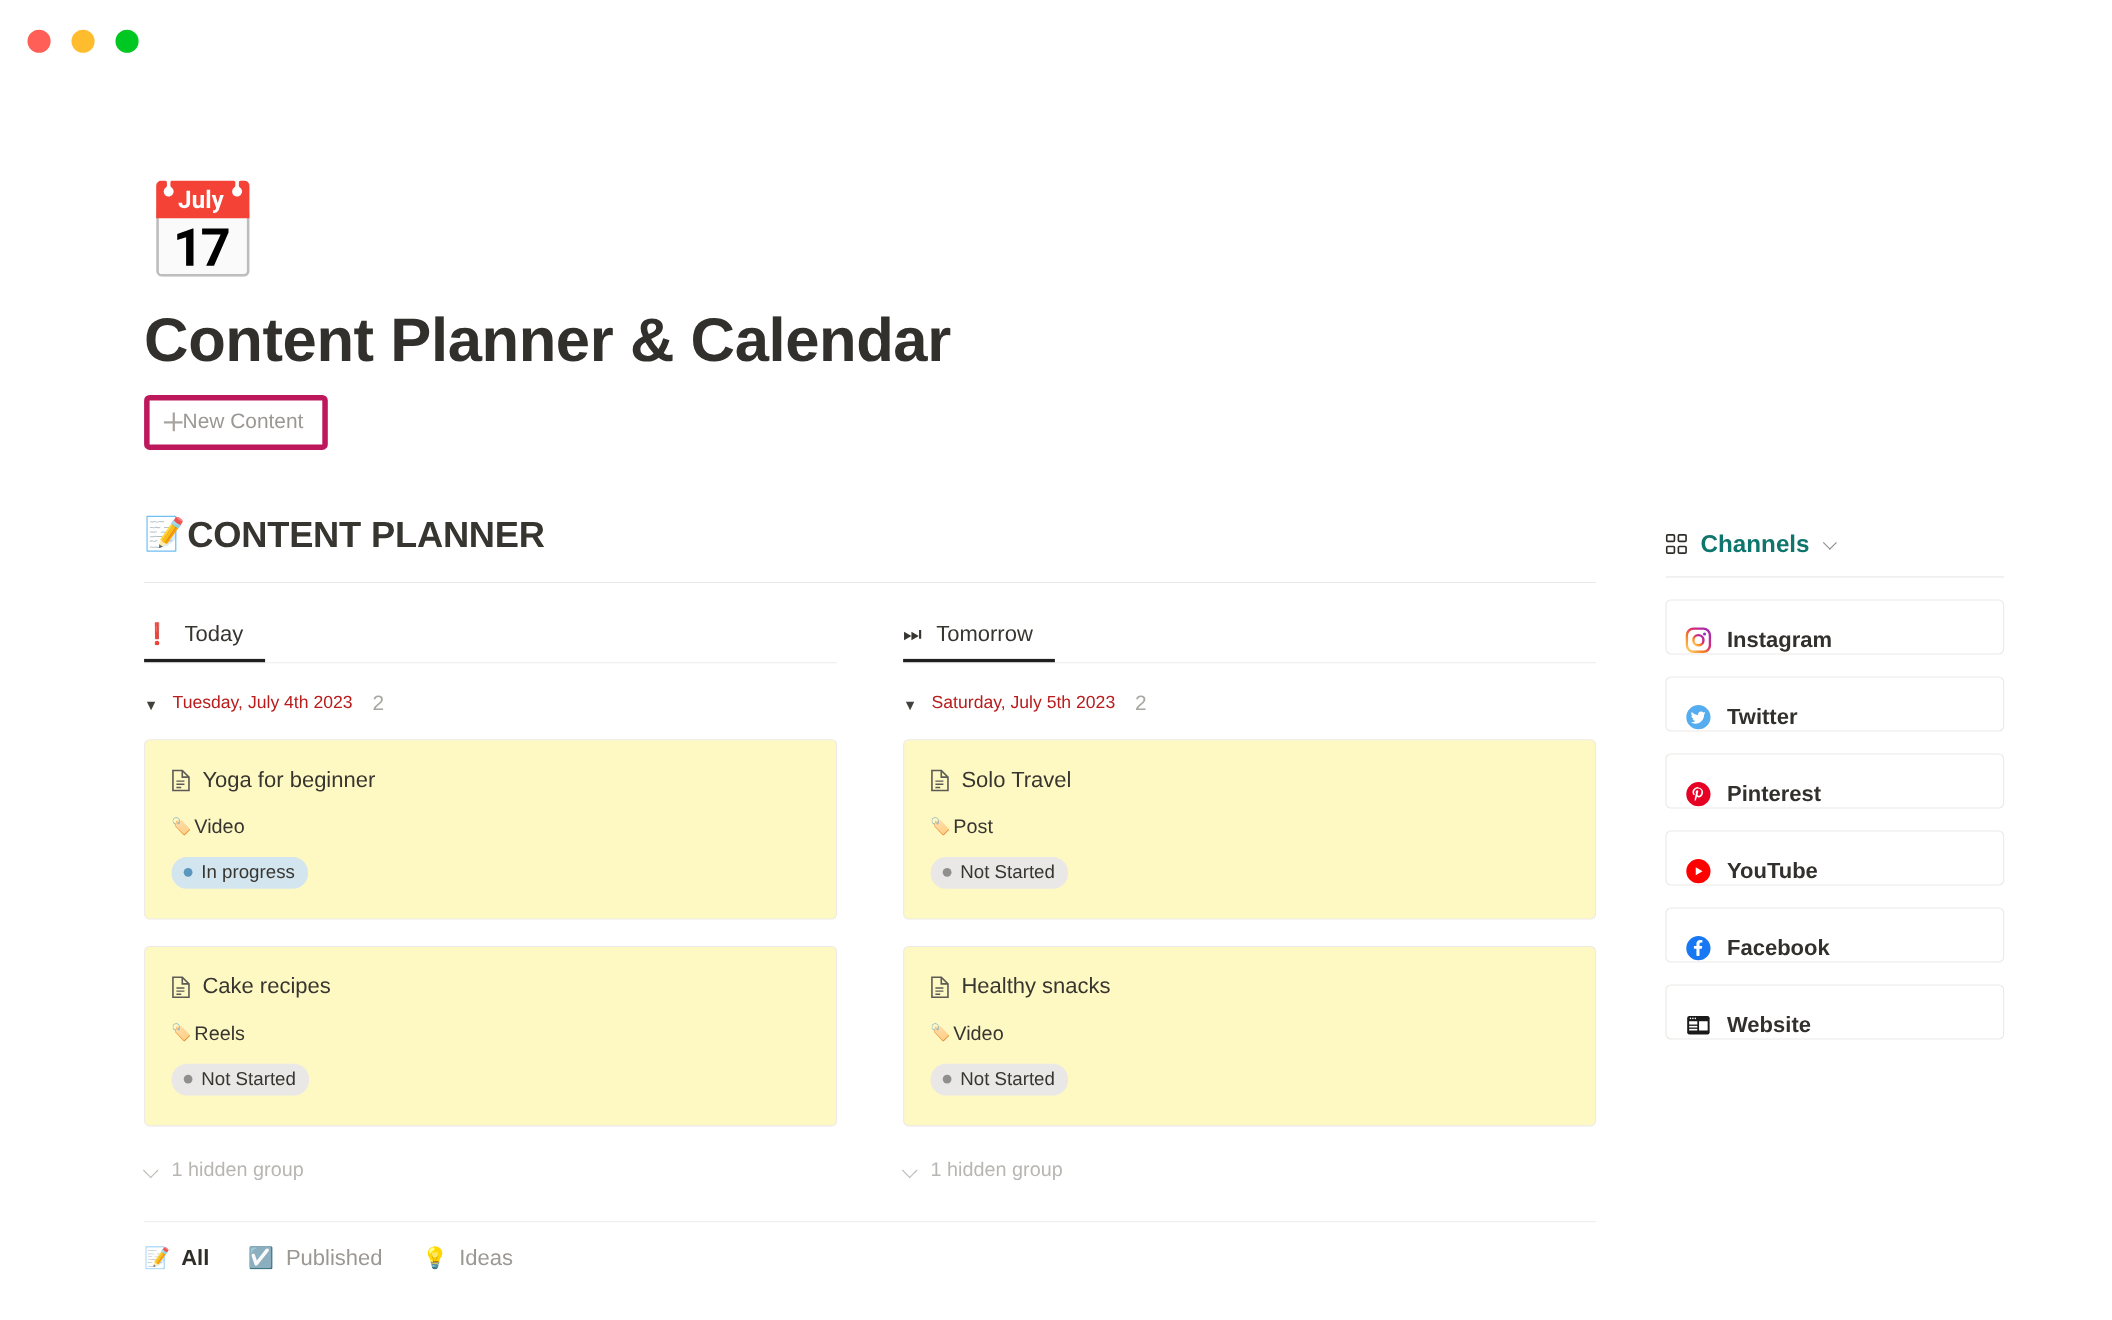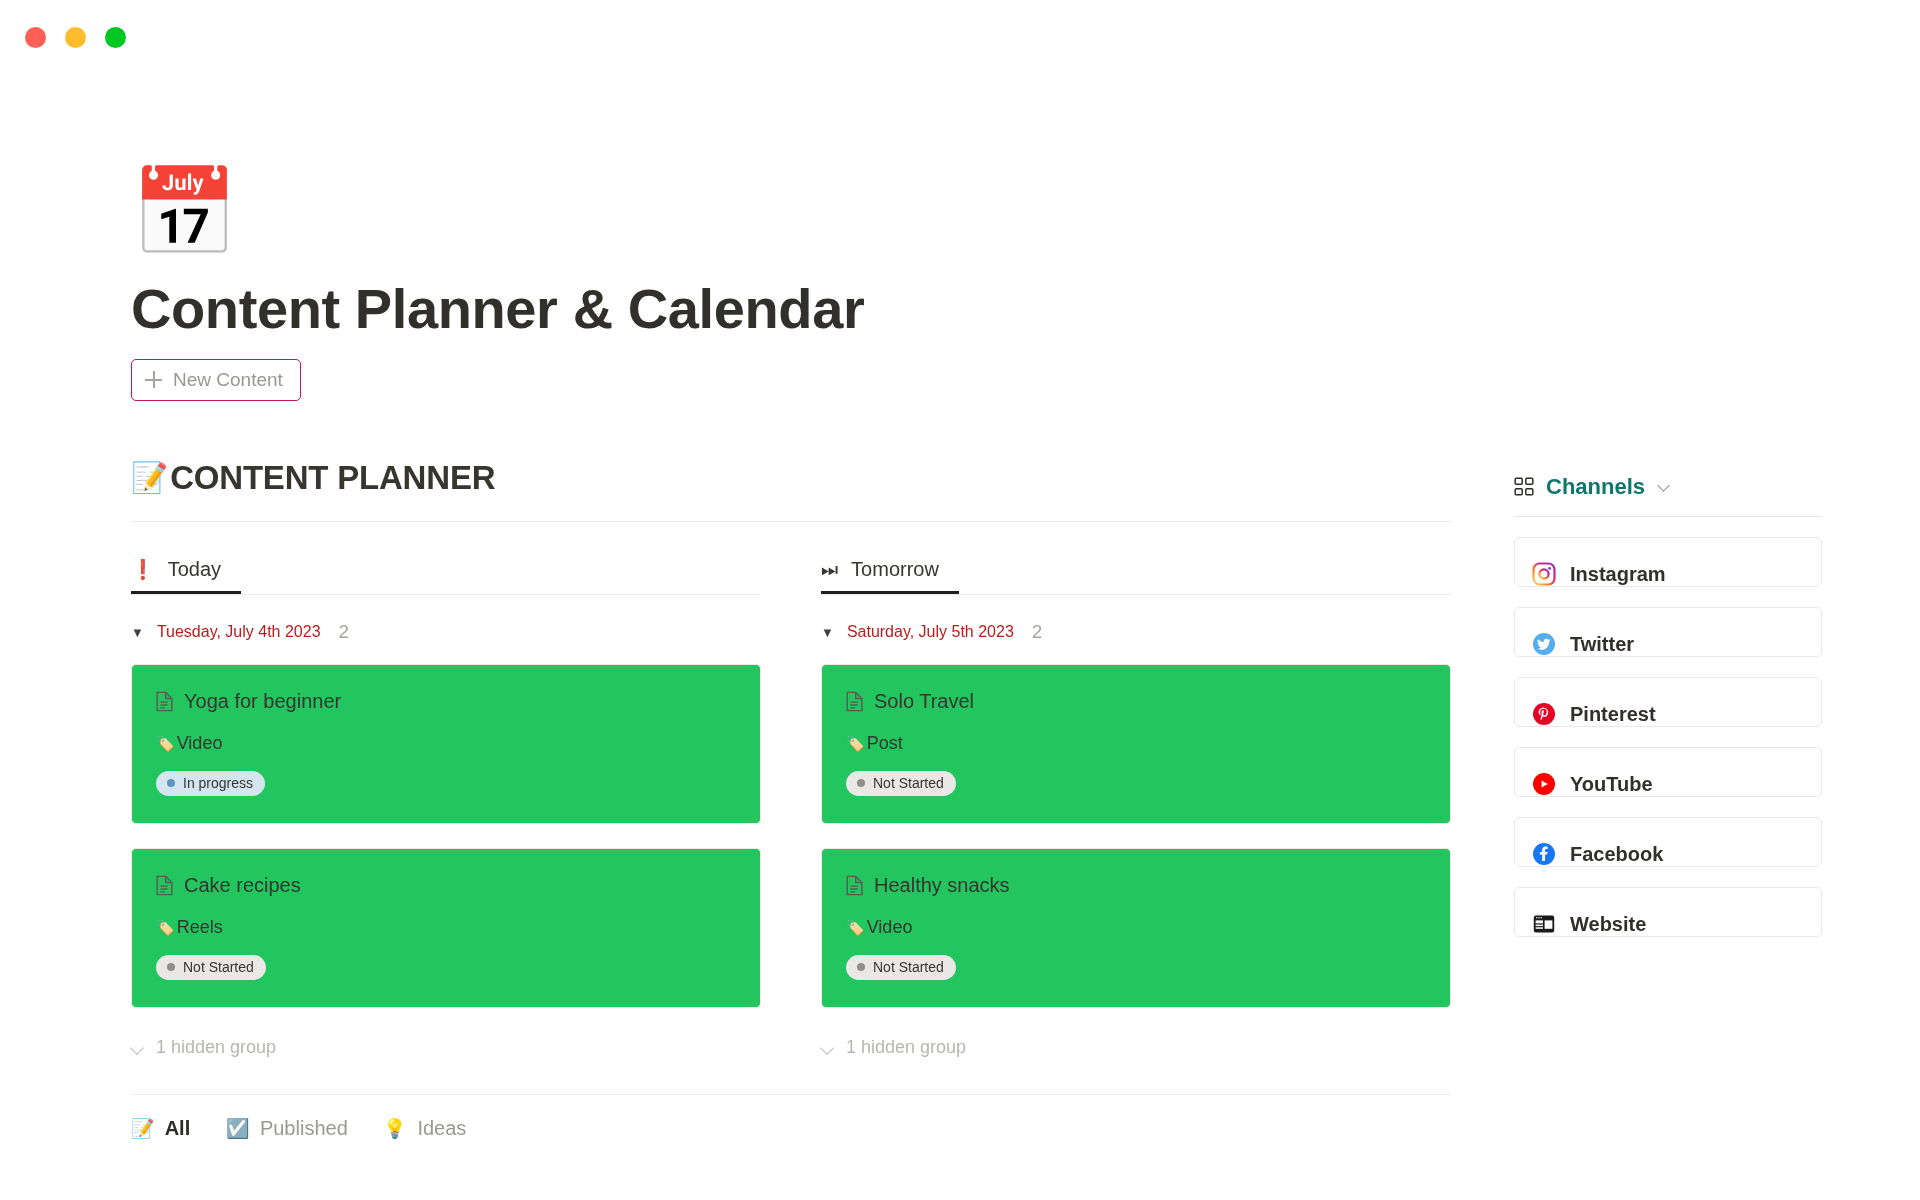--- a/index.html
+++ b/index.html
@@ -52,22 +52,21 @@
     font-weight: bold;
     color: #32302c;
     letter-spacing: -0.4px;
     line-height: 1.12;
     margin-bottom: 18px;
   }
 
   .new-content-btn {
     display: inline-flex;
     align-items: center;
-    gap: 11px;
-    border: 1px solid #be185d;
+    border: 5px solid #be185d;
     border-radius: 5px;
     padding: 9px 17px 9px 13px;
     color: #9b9894;
     font-size: 19px;
     background: #ffffff;
     cursor: pointer;
   }
   .plus-glyph {
     position: relative;
     width: 17px;
@@ -154,21 +153,21 @@
     margin-bottom: 21px;
     cursor: pointer;
   }
   .group-caret { font-size: 13px; color: #43413c; line-height: 1; }
   .group-title { font-size: 16px; color: #b91c1c; font-weight: normal; }
   .group-count { font-size: 19px; color: #a8a6a1; margin-left: 5px; }
 
   .card {
     border: 1px solid #eceae7;
     border-radius: 5px;
-    background: #22c55e;
+    background: #fef9c3;
     padding: 25px 24px 27px 24px;
     margin-bottom: 24px;
     cursor: pointer;
   }
   .card-title-row {
     display: flex;
     align-items: center;
     gap: 11px;
     margin-bottom: 20px;
   }
@@ -187,21 +186,21 @@
   }
   .tag-emoji { font-size: 15px; line-height: 1; }
   .tag-label { font-size: 18px; color: #37352f; }
 
   .status-pill {
     display: inline-flex;
     align-items: center;
     gap: 8px;
     border-radius: 14px;
     padding: 4px 12px 5px 11px;
-    font-size: 14px;
+    font-size: 17px;
     color: #37352f;
   }
   .status-dot { width: 8px; height: 8px; border-radius: 50%; display: block; }
 
   .hidden-group {
     display: flex;
     align-items: center;
     gap: 11px;
     color: #b8b6b2;
     font-size: 18px;

